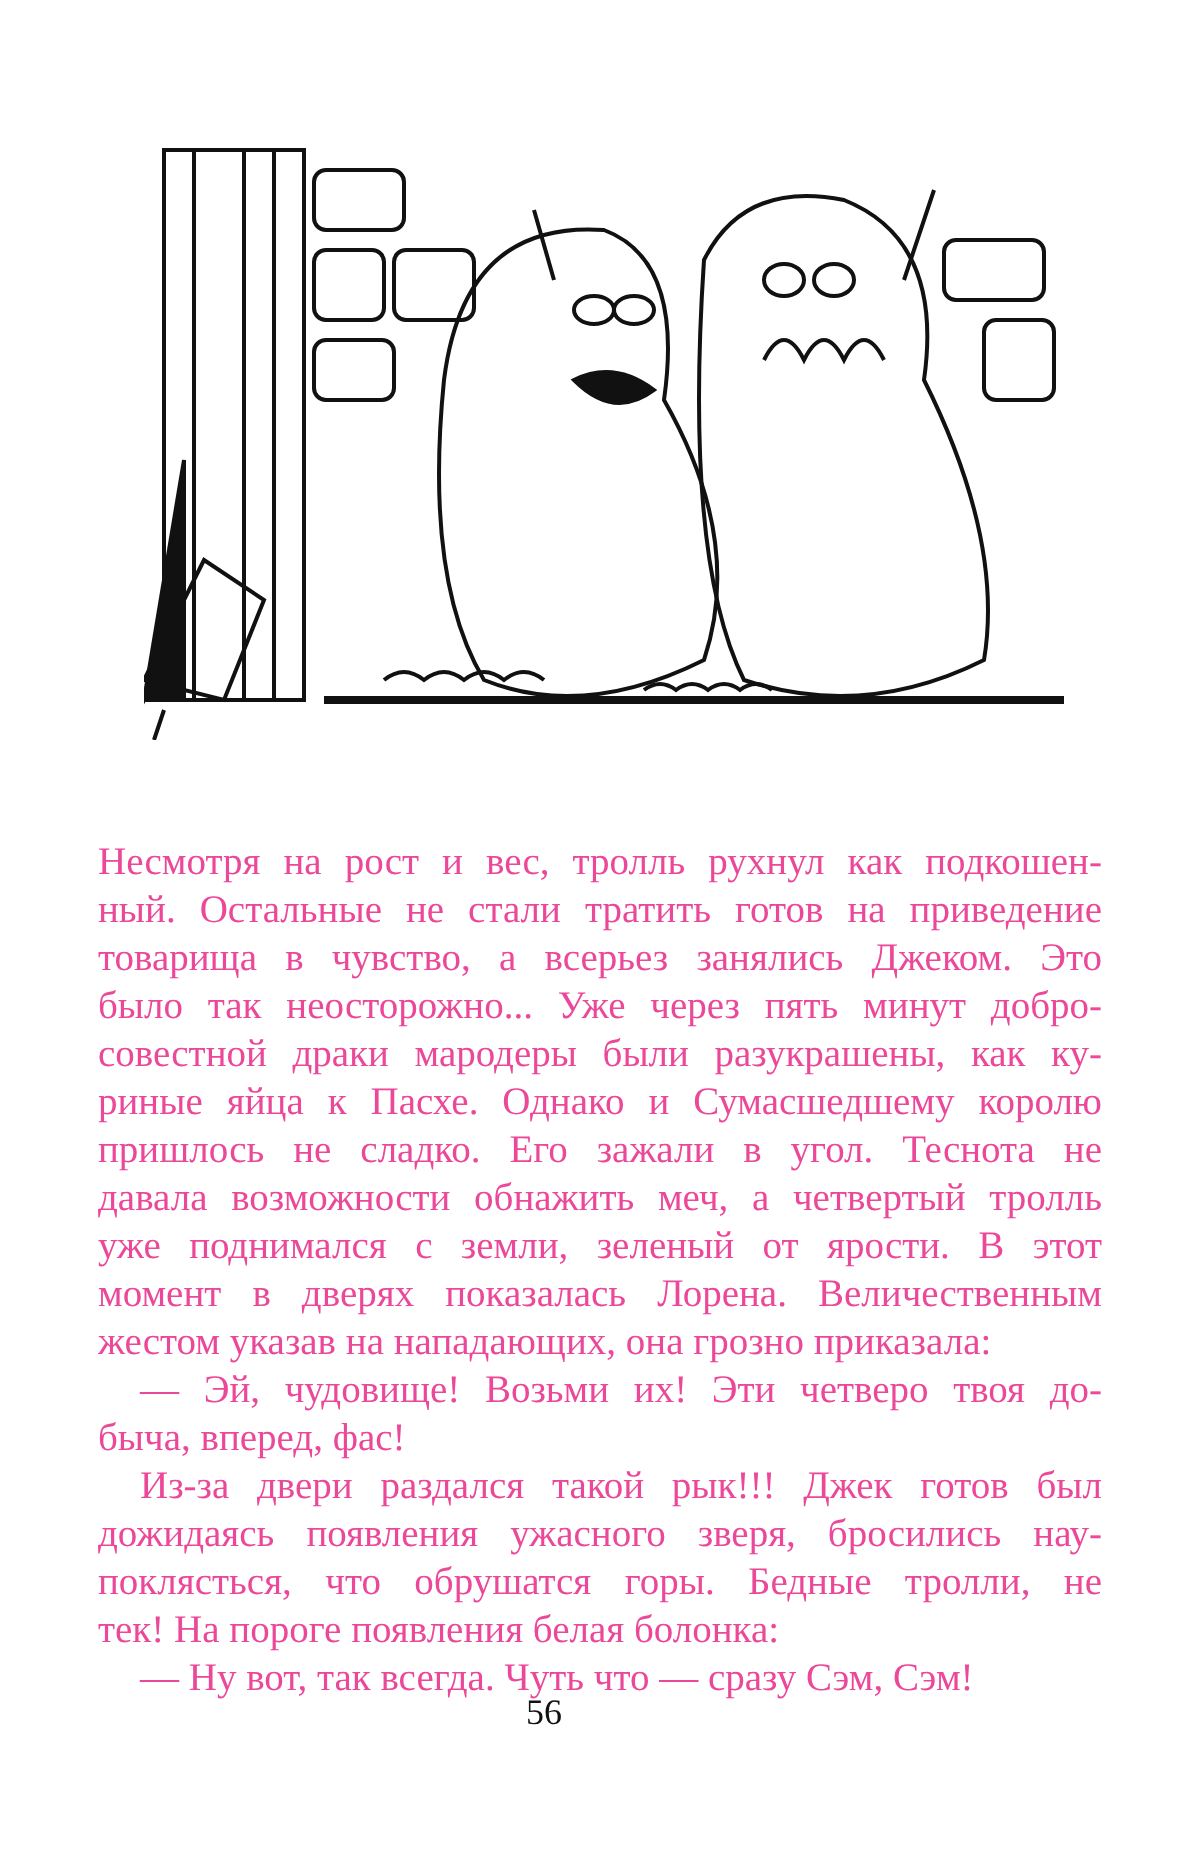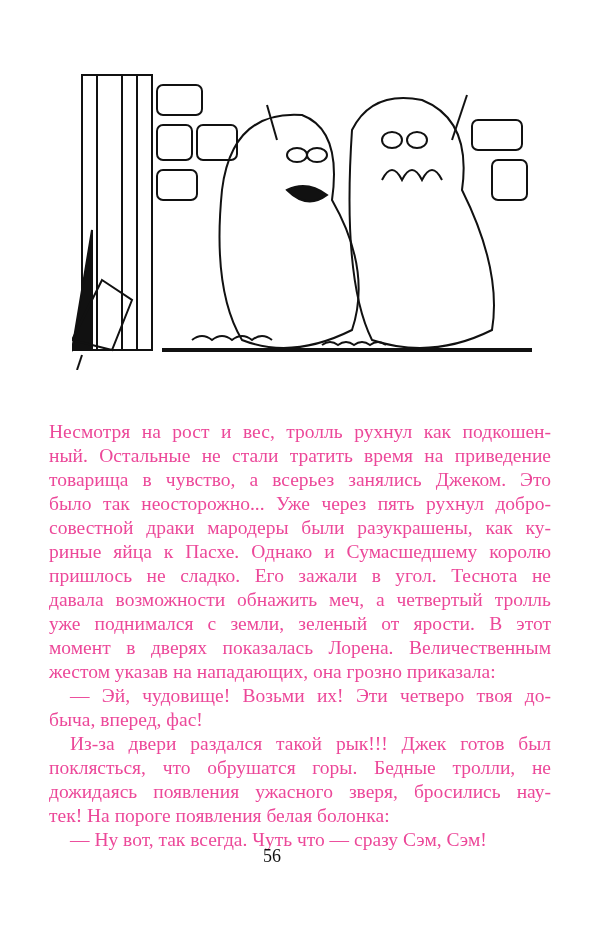--- a/index.html
+++ b/index.html
@@ -57,32 +57,32 @@
 
       <path d="M30 210 L60 230 L40 280 L0 270 Z"></path>
       <line x1="0" y1="280" x2="-10" y2="300"></line>
       <line x1="10" y1="285" x2="5" y2="300"></line>
     </g>
   </svg>
 </div>
 
 <div class="text-block" id="text-block">
     <span class="line">Несмотря на рост и вес, тролль рухнул как подкошен-</span>
-    <span class="line">ный. Остальные не стали тратить время на приведение</span>
+    <span class="line">ный. Остальные не стали тратить готов на приведение</span>
     <span class="line">товарища в чувство, а всерьез занялись Джеком. Это</span>
-    <span class="line">было так неосторожно... Уже через пять рухнул добро-</span>
+    <span class="line">было так неосторожно... Уже через пять минут добро-</span>
     <span class="line">совестной драки мародеры были разукрашены, как ку-</span>
     <span class="line">риные яйца к Пасхе. Однако и Сумасшедшему королю</span>
     <span class="line">пришлось не сладко. Его зажали в угол. Теснота не</span>
     <span class="line">давала возможности обнажить меч, а четвертый тролль</span>
     <span class="line">уже поднимался с земли, зеленый от ярости. В этот</span>
     <span class="line">момент в дверях показалась Лорена. Величественным</span>
     <span class="line last">жестом указав на нападающих, она грозно приказала:</span>
     <span class="line indent">— Эй, чудовище! Возьми их! Эти четверо твоя до-</span>
     <span class="line last">быча, вперед, фас!</span>
     <span class="line indent">Из-за двери раздался такой рык!!! Джек готов был</span>
+    <span class="line">дожидаясь появления ужасного зверя, бросились нау-</span>
     <span class="line">поклясться, что обрушатся горы. Бедные тролли, не</span>
-    <span class="line">дожидаясь появления ужасного зверя, бросились нау-</span>
     <span class="line last">тек! На пороге появления белая болонка:</span>
     <span class="line indent last">— Ну вот, так всегда. Чуть что — сразу Сэм, Сэм!</span>
   </div>
 
 <div class="page-number">56</div>
 
 </body></html>

